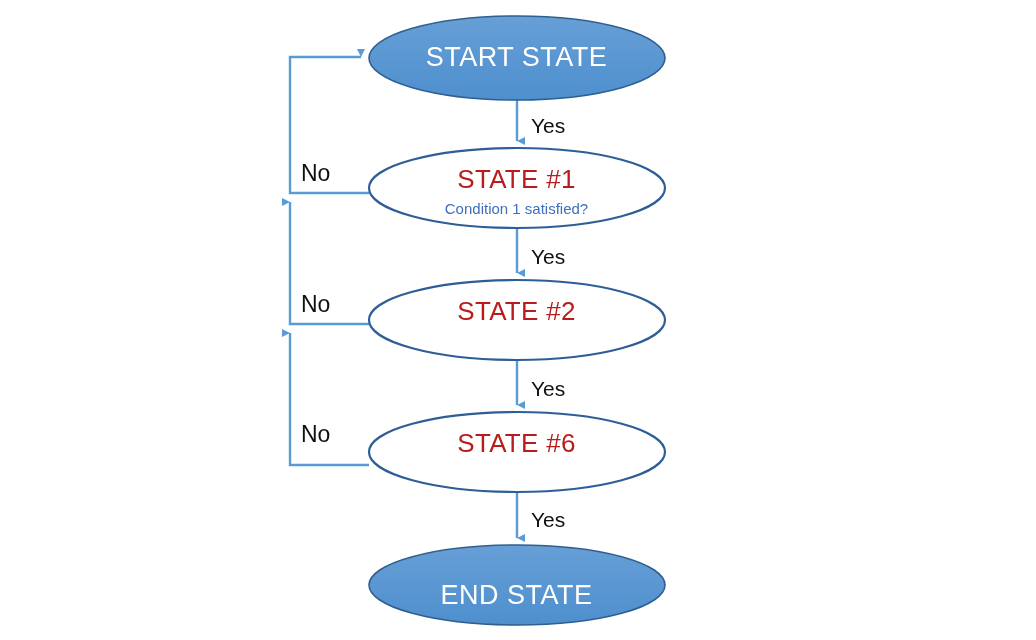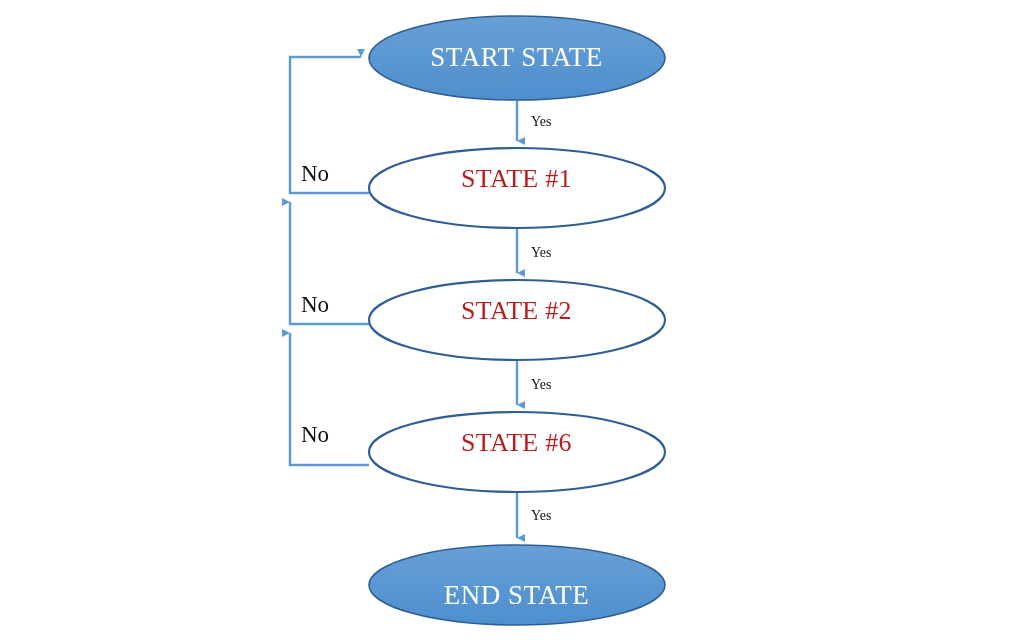--- a/index.html
+++ b/index.html
@@ -9,21 +9,20 @@
   }
   body {
     font-family: "Liberation Sans", sans-serif;
   }
   #canvas {
     position: relative;
     width: 1036px;
     height: 640px;
     background: #ffffff;
     overflow: hidden;
-    font-family: Liberation Serif, serif;
   }
   #flow-svg {
     position: absolute;
     left: 0;
     top: 0;
     width: 1036px;
     height: 640px;
   }
 
   
@@ -52,21 +51,21 @@
     font-size: 15px;
     color: #3C6FBF;
     line-height: 1;
     margin-top: 9px;
     white-space: nowrap;
   }
 
   
   .edge-label {
     position: absolute;
-    font-size: 14px;
+    font-size: 21px;
     color: #101010;
     line-height: 1;
     white-space: nowrap;
     pointer-events: none;
   }
   .edge-label.no-label {
     font-size: 23px;
   }
 </style>
 </head>
@@ -120,20 +119,21 @@
       <ellipse cx="517" cy="585" rx="148" ry="40" fill="url(#fillGrad)" stroke="#2F5F8F" stroke-width="1.6"></ellipse>
     </g>
   </svg>
 
   <div class="node-text" style="top:44px;">
     <div class="node-title-filled">START STATE</div>
   </div>
 
   <div class="node-text" style="top:166px;">
     <div class="node-title-open">STATE #1</div>
+    <div class="node-sub-open">Condition 1 satisfied?</div>
   </div>
 
   <div class="node-text" style="top:298px;">
     <div class="node-title-open">STATE #2</div>
   </div>
 
   <div class="node-text" style="top:430px;">
     <div class="node-title-open">STATE #6</div>
   </div>
 

